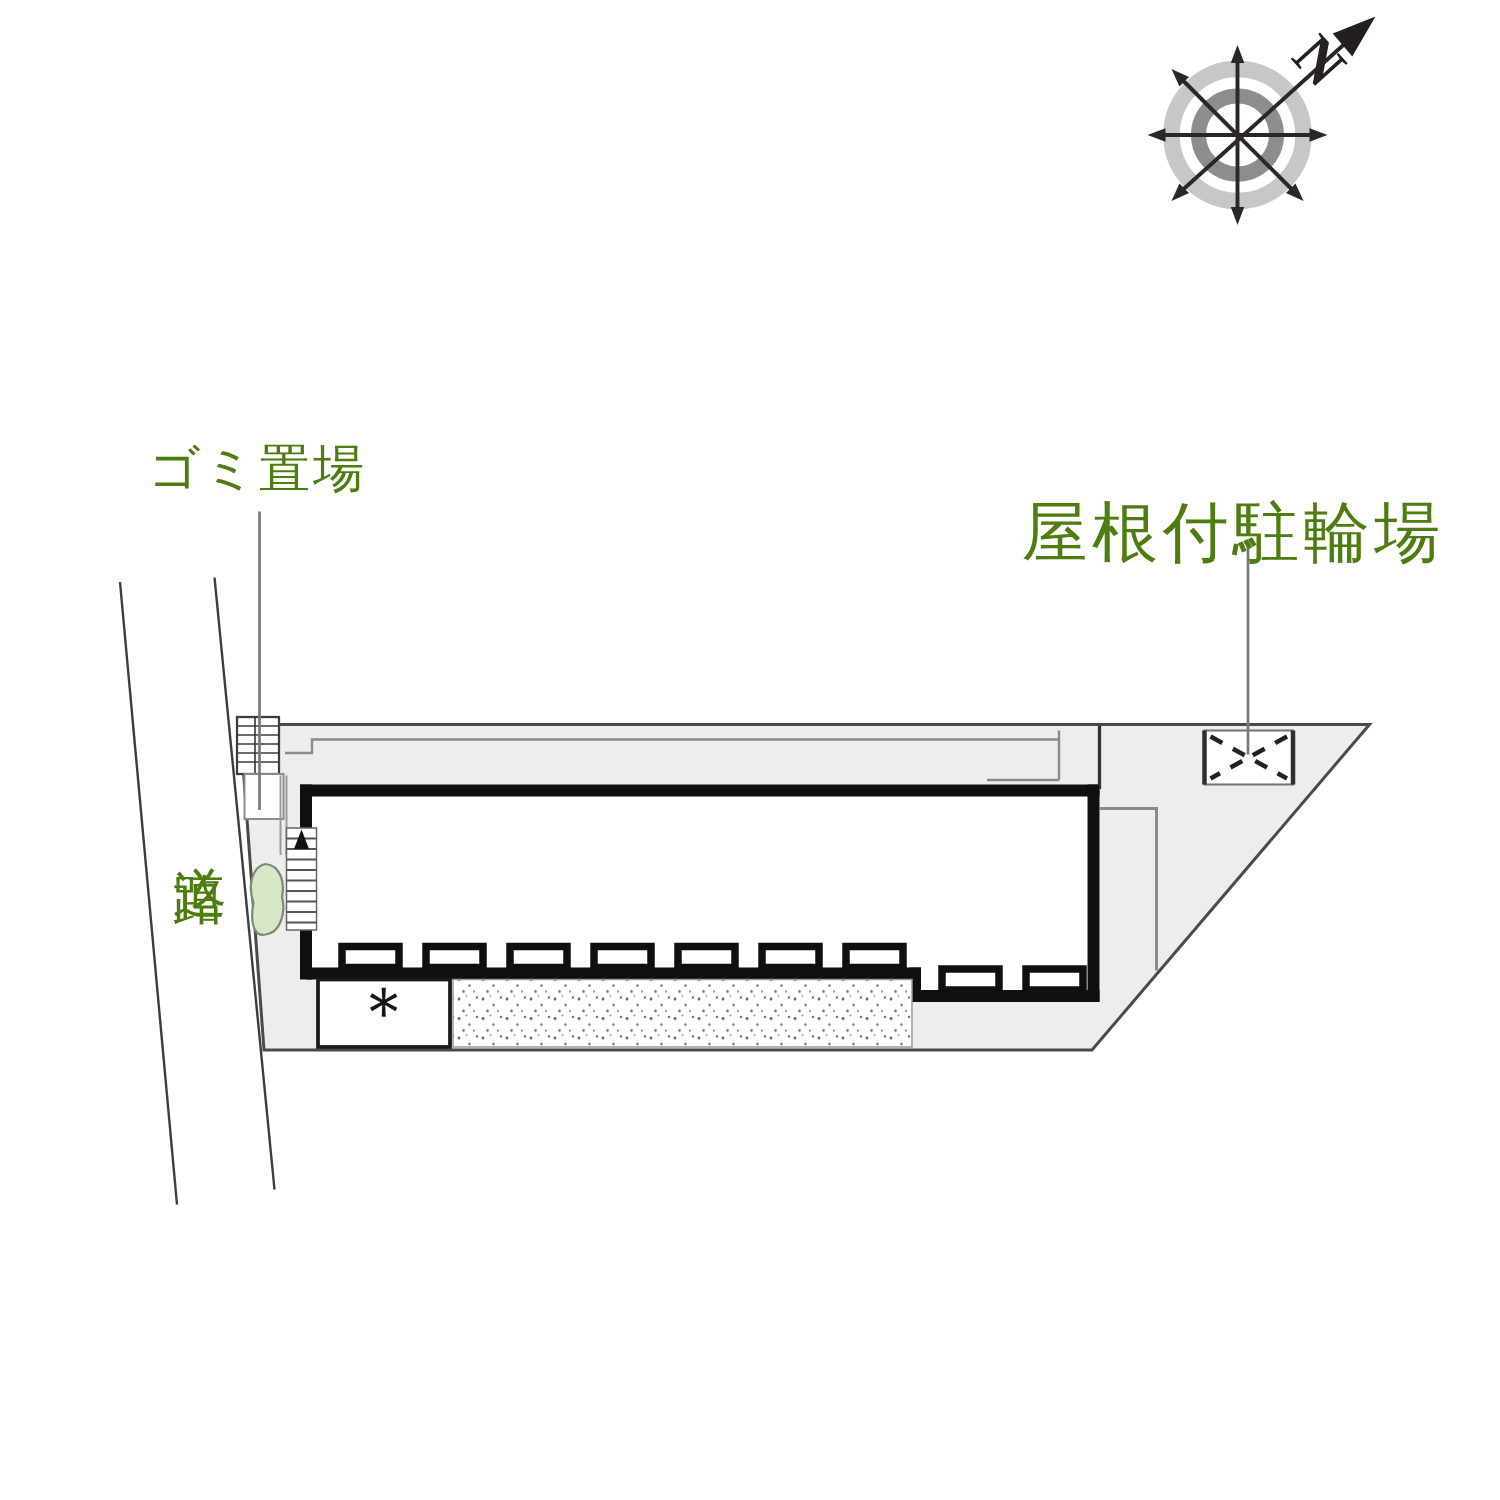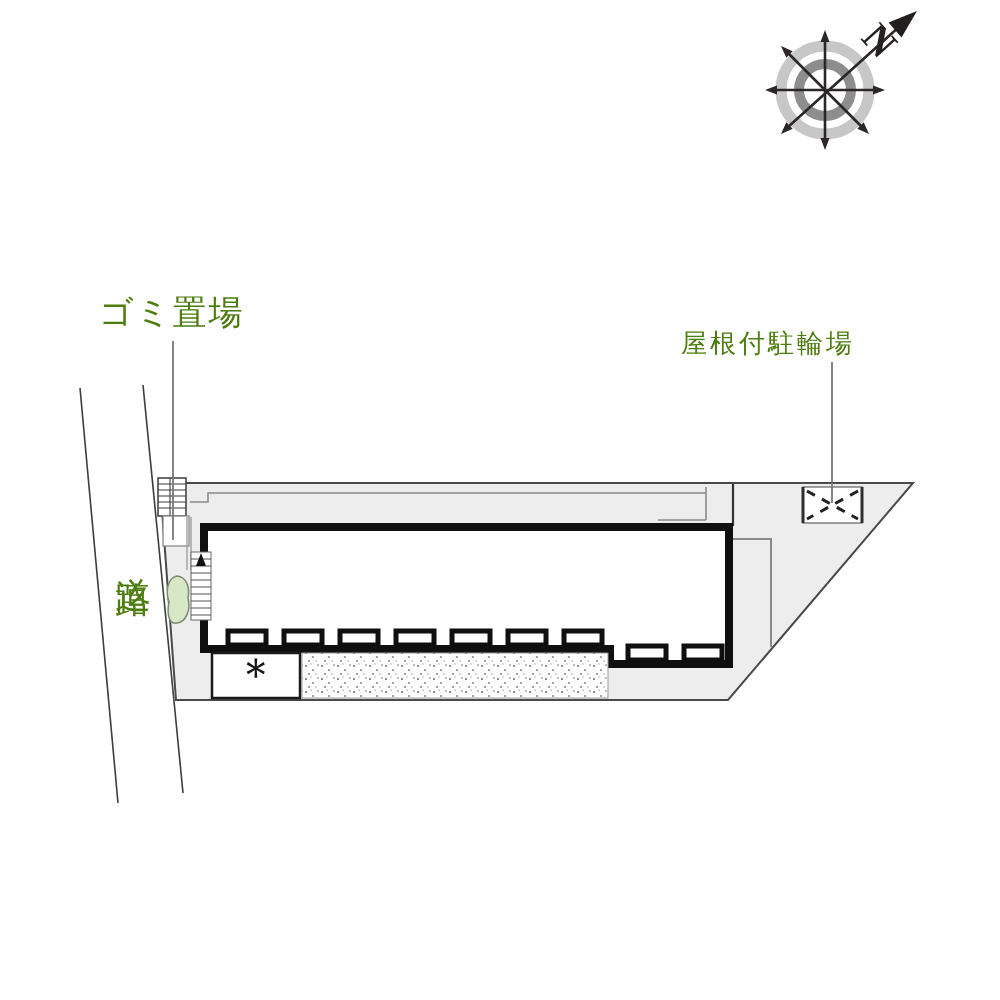--- a/index.html
+++ b/index.html
@@ -4,21 +4,21 @@
 <style>
   html,body{margin:0;padding:0;background:#fff;}
   .canvas{
     position:relative;width:1000px;height:1000px;background:#fff;
     font-family:"Liberation Sans","DejaVu Sans",sans-serif;
     overflow:hidden;color:#1a1a1a;
   }
   .plan-svg{position:absolute;left:0;top:0;}
   .lbl{position:absolute;color:#4d7c0f;white-space:nowrap;}
   .lbl-garbage{left:99px;top:290px;font-size:34px;letter-spacing:2px;}
-  .lbl-bicycle{left:681px;top:326px;font-size:26px;letter-spacing:3px;}
+  .lbl-bicycle{left:681px;top:326px;font-size:44px;letter-spacing:3px;}
   .lbl-road{
     left:108px;top:549px;font-size:36px;
     writing-mode:vertical-rl;text-orientation:upright;letter-spacing:5px;
   }
   .lbl-note{left:276px;top:851px;font-size:34px;letter-spacing:2px;}
   .owner-mark-box{
     position:absolute;left:212px;top:652px;width:88px;height:46px;
     display:flex;align-items:center;justify-content:center;
     font-size:46px;color:#141414;
   }

